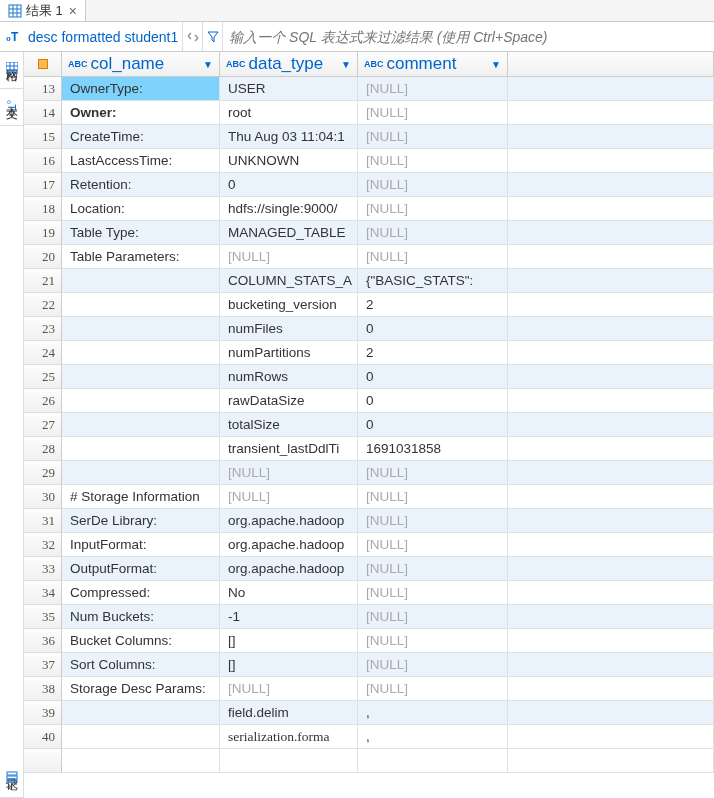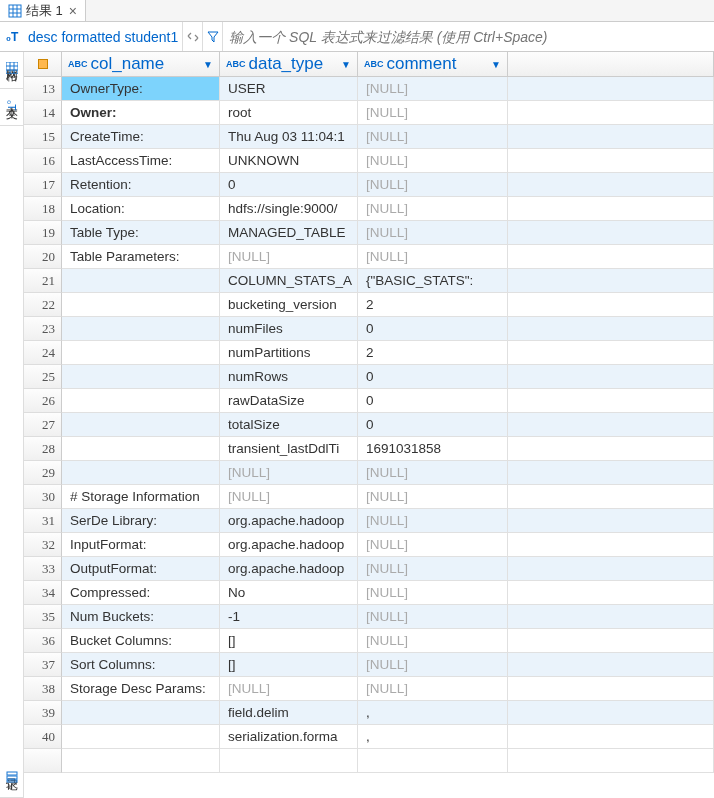--- a/index.html
+++ b/index.html
@@ -257,21 +257,21 @@
         <div class="cell null even" style="background: rgb(255, 255, 255);">[NULL]</div>
         <div class="cell null even" style="background: rgb(255, 255, 255);">[NULL]</div>
         <div class="cell" style="background: rgb(255, 255, 255);"></div>
         <div class="row-num">39</div>
         <div class="cell odd" style="background: rgb(234, 243, 251);"></div>
         <div class="cell odd" style="background: rgb(234, 243, 251);">field.delim</div>
         <div class="cell odd" style="background: rgb(234, 243, 251);">,</div>
         <div class="cell" style="background: rgb(234, 243, 251);"></div>
         <div class="row-num">40</div>
         <div class="cell even" style="background: rgb(255, 255, 255);"></div>
-        <div class="cell even" style="background: rgb(255, 255, 255);">serialization.forma</div>
+        <div class="cell even" style="background: rgb(255, 255, 255); font-family: Liberation Serif, serif;">serialization.forma</div>
         <div class="cell even" style="background: rgb(255, 255, 255);">,</div>
         <div class="cell" style="background: rgb(255, 255, 255);"></div>
         <div class="row-num"></div>
         <div class="cell"></div>
         <div class="cell"></div>
         <div class="cell"></div>
         <div class="cell"></div>
       </div>
   </div>
 </div>

